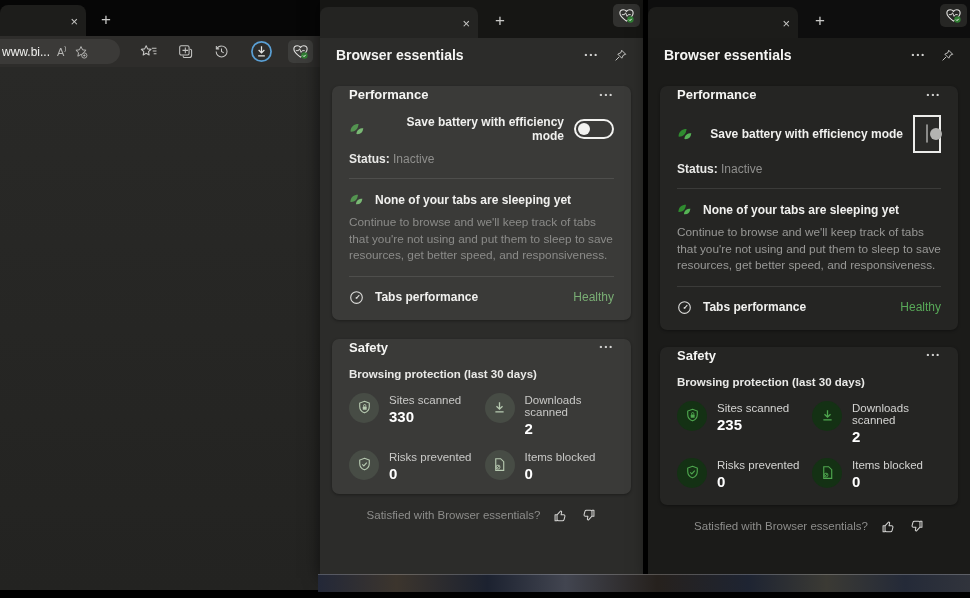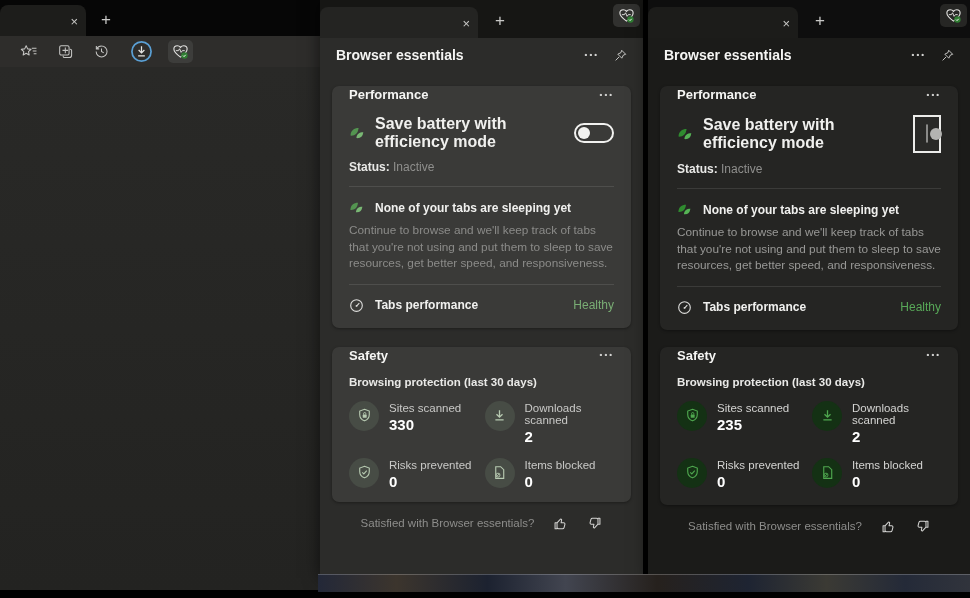--- a/index.html
+++ b/index.html
@@ -46,21 +46,21 @@
   .more-dots { color:#d6d6d4; font-size:8px; letter-spacing:2px; font-weight:bold; line-height:1; }
   .pin { display:flex; }
 
   .card { margin:14px 12px 0; border-radius:7px; padding:1px 17px 12px; box-shadow:0 1px 3px rgba(0,0,0,.35); }
   .mid .card { background:#3a3a38; }
   .right .card { background:#252523; }
   .card-title-row { display:flex; align-items:center; margin-bottom:13px; }
   .card-title { color:#f5f5f3; font-size:13px; font-weight:bold; flex:1; }
 
   .battery-row { display:flex; align-items:center; gap:10px; }
-  .feature-label { color:#f0f0ee; font-size:16px; font-weight:bold; flex:1; }
+  .feature-label { color:#f0f0ee; font-size:12px; font-weight:bold; flex:1;text-align:right; }
   .status-line { margin:9px 0 2px; font-size:12px; }
   .status-key { color:#e9e9e7; font-weight:bold; }
   .status-val { color:#8f8f8d; }
   .divider { border-top:1px solid rgba(255,255,255,.10); margin:12px 0 0; }
 
   .toggle { position:relative; width:40px; height:20px; border-radius:10px; flex:none; cursor:pointer; }
   .mid .toggle { border:2px solid #f2f2f0; background:transparent; }
   .mid .toggle .knob { position:absolute; left:2px; top:2px; width:12px; height:12px; border-radius:50%; background:#f2f2f0; }
   .toggle-box { flex:none; border:2px solid #ececea; padding:8px 11px; background:rgba(255,255,255,.02); }
   .right .toggle { border:1px solid #8a8a88; background:#2e2e2c; }
@@ -82,21 +82,21 @@
   .stats-grid { display:grid; grid-template-columns:1fr 1fr; row-gap:13px; column-gap:6px; }
   .stat { display:flex; gap:10px; align-items:flex-start; }
   .stat-circle { width:30px; height:30px; border-radius:50%; flex:none; display:flex; align-items:center; justify-content:center; }
   .mid .stat-circle { background:#474c45; color:#b7cab1; }
   .right .stat-circle { background:#143114; color:#4fa84f; }
   .stat-label { font-size:11.5px; margin-top:1px; }
   .mid .stat-label { color:#c9c9c7; }
   .right .stat-label { color:#d3d3d1; }
   .stat-value { color:#fff; font-size:15px; font-weight:bold; margin-top:2px; }
 
-  .panel-footer { display:flex; align-items:center; justify-content:center; gap:19px; margin-top:14px;text-align:right; }
+  .panel-footer { display:flex; align-items:center; justify-content:center; gap:13px; margin-top:14px;text-align:right; }
   .footer-q { color:#8d8d8b; font-size:11.5px; }
   .thumb { color:#d4d4d2; display:flex; cursor:pointer; }
 
   
   .wallpaper { position:absolute; left:318px; right:0; top:574px; height:18px;
     background:linear-gradient(90deg,#232838 0%,#3c352d 12%,#1c2230 26%,#424550 38%,#26211d 52%,#1e2432 66%,#3b3a34 78%,#242a38 90%,#31343c 100%);
     border-top:1px solid rgba(255,255,255,.22); }
   .bottom-bar { position:absolute; left:0; right:0; top:592px; height:6px; background:#000; }
   svg { display:block; }
 </style>
@@ -106,20 +106,31 @@
 <div class="stage">
 
   <div class="left-browser">
     <div class="lb-tabbar">
       <div class="lb-tab">
         <span class="tab-close">×</span>
       </div>
       <div class="newtab-btn">+</div>
     </div>
     <div class="lb-toolbar">
+      <div class="address-pill">
+        <span class="address-text">www.bi...</span>
+        <span class="read-aloud">A⁾</span>
+        <span class="tb-icon">
+          <svg viewBox="0 0 16 16" width="14" height="14">
+              <path d="M8 1.8l1.8 3.7 4 .5-3 2.8.8 4L8 10.8l-3.6 2 .8-4-3-2.8 4-.5z" fill="none" stroke="#b9b9b7" stroke-width="1.1" stroke-linejoin="round"></path>
+              <circle cx="11.8" cy="12" r="3" fill="#3b3a38" stroke="#b9b9b7" stroke-width="1"></circle>
+              <path d="M11.8 10.7v2.6M10.5 12h2.6" stroke="#b9b9b7" stroke-width="1"></path>
+            </svg>
+        </span>
+      </div>
       <div class="tb-icons">
         <span class="tb-icon">
           <svg viewBox="0 0 18 16" width="17" height="15">
               <path d="M6.5 1.8l1.6 3.4 3.6.4-2.7 2.5.7 3.6-3.2-1.8-3.2 1.8.7-3.6L1.3 5.6l3.6-.4z" fill="none" stroke="#c6c6c4" stroke-width="1.1" stroke-linejoin="round"></path>
               <path d="M12.5 4.5h5M13.5 7.5h4M14.5 10.5h3" stroke="#c6c6c4" stroke-width="1.1"></path>
             </svg>
         </span>
         <span class="tb-icon">
           <svg viewBox="0 0 16 16" width="15" height="15">
               <path d="M12.5 5.5h.5a1.5 1.5 0 011.5 1.5v5a2.5 2.5 0 01-2.5 2.5H7A1.5 1.5 0 015.5 13v-.5" fill="none" stroke="#c6c6c4" stroke-width="1.1"></path>

